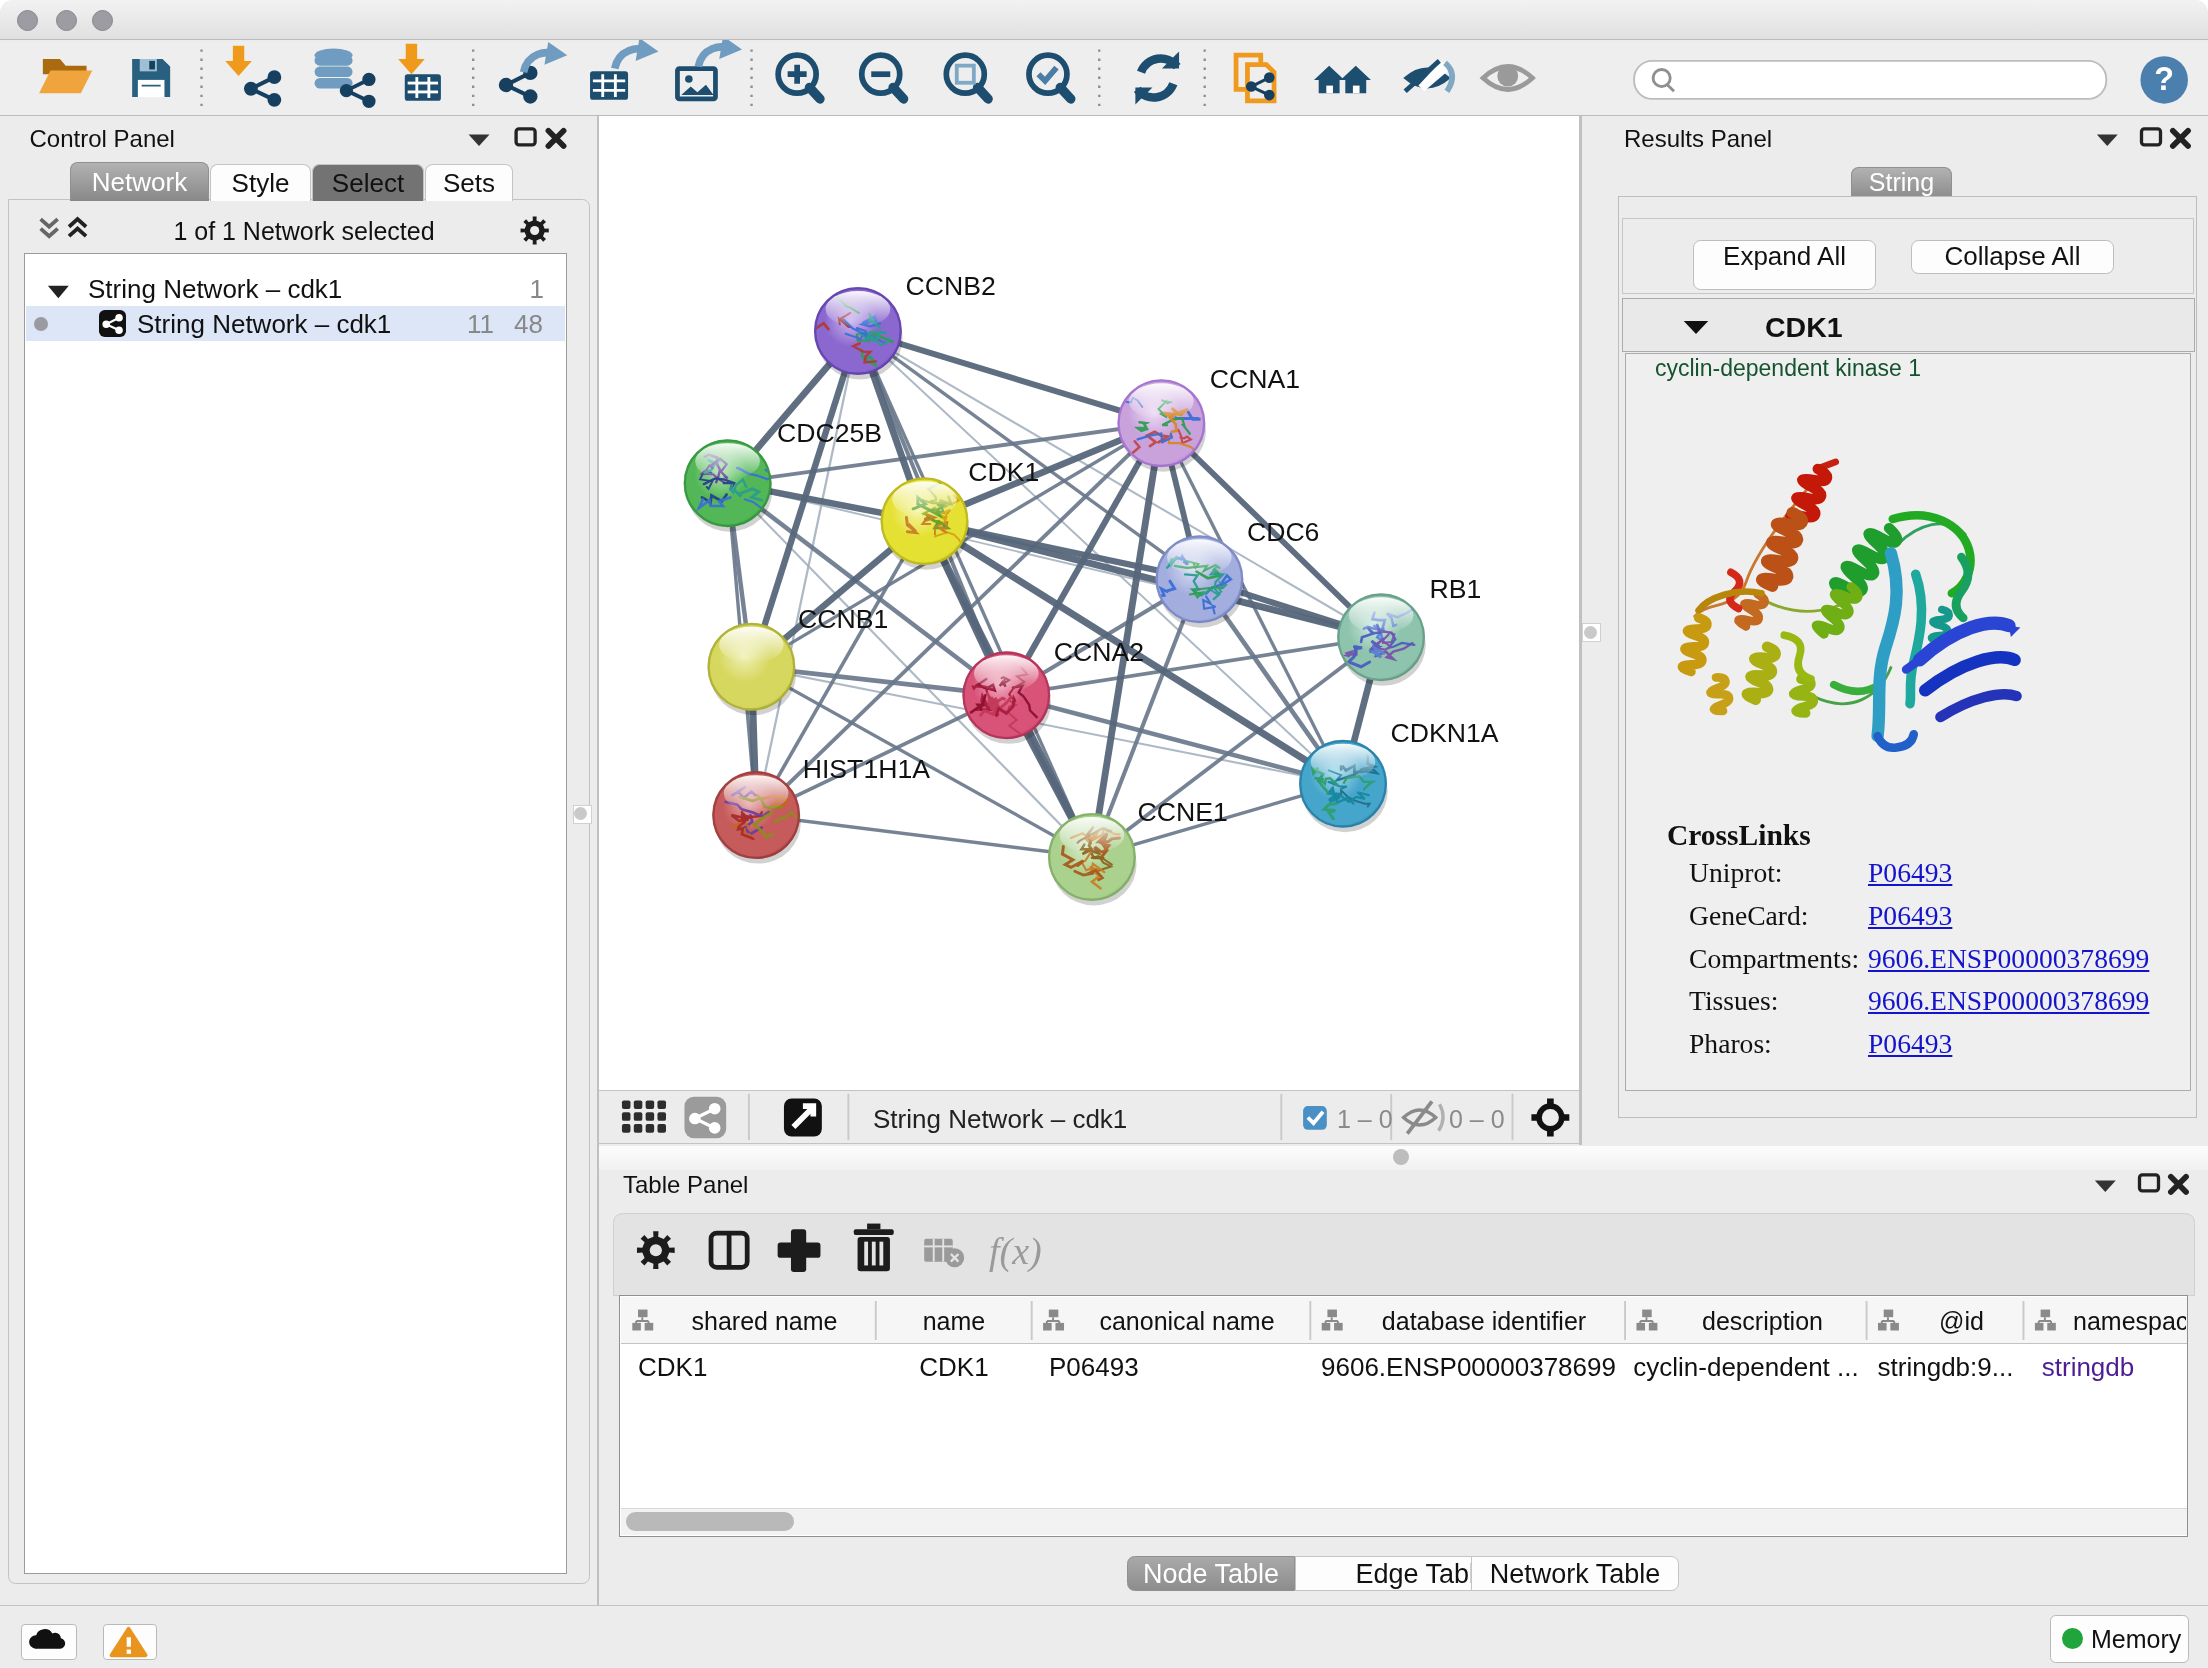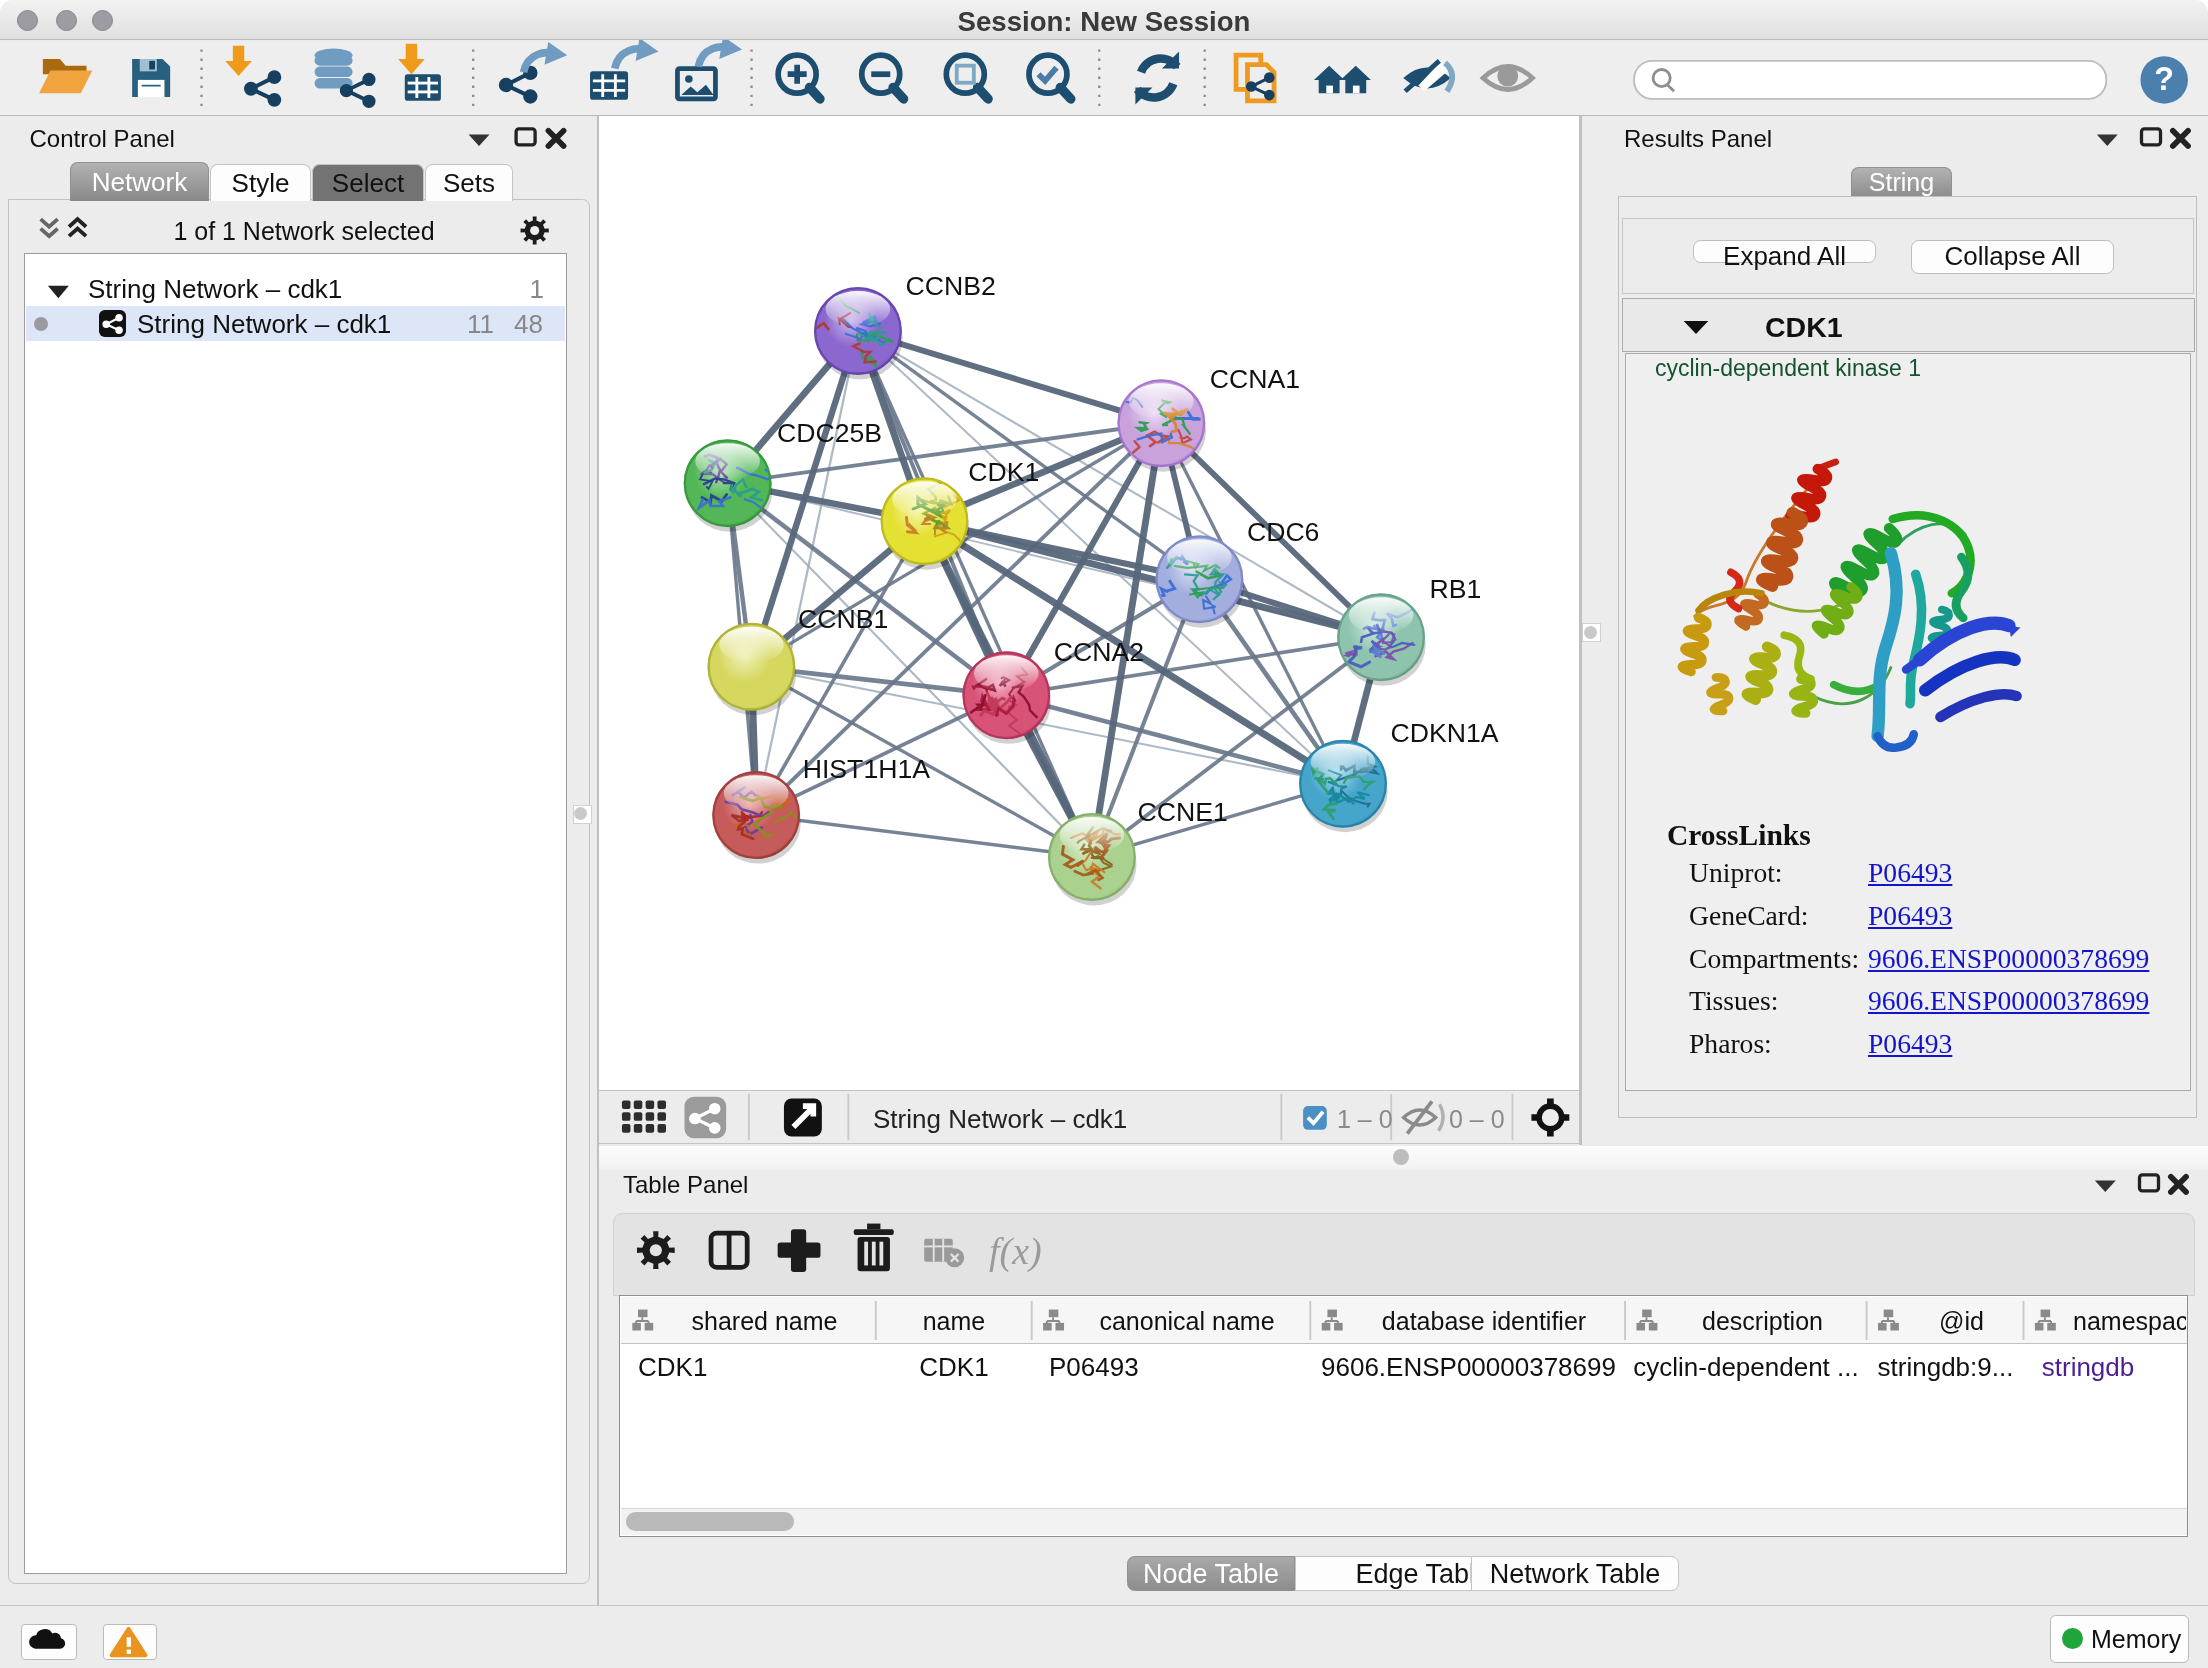--- a/index.html
+++ b/index.html
@@ -1,18 +1,17 @@
 <!DOCTYPE html>
 <html style="font-size:15px"><head><meta charset="utf-8"><style>*{margin:0;padding:0;box-sizing:border-box}body{font-family:"Liberation Sans",sans-serif;width:2208px;height:1668px;overflow:hidden;background:#fff}#win{position:absolute;left:0;top:0;width:2208px;height:1668px;background:#ececec;border-radius:13.3px 13.3px 0 0;overflow:hidden}.abs{position:absolute}</style></head><body>
 <div id="win">
     <div class="abs" style="left:0;top:0;width:2208px;height:40px;background:linear-gradient(#f2f2f2,#e0e0e0);border-bottom:1.9px solid #bcbcbc;border-radius:9.5px 9.5px 0 0"></div>
     <div class="abs" style="left:17px;top:9.5px;width:21px;height:21px;border-radius:50%;background:#9c9ca2;border:1px solid #85858b"></div>
     <div class="abs" style="left:56px;top:9.5px;width:21px;height:21px;border-radius:50%;background:#9c9ca2;border:1px solid #85858b"></div>
     <div class="abs" style="left:92px;top:9.5px;width:21px;height:21px;border-radius:50%;background:#9c9ca2;border:1px solid #85858b"></div>
-    <div class="abs" style="left:0;top:5.7px;width:2208px;text-align:center;font-size:27.6px;font-weight:bold;color:#3a3a3a">Session: New Session</div>
     <div class="abs" style="left:0;top:42px;width:2208px;height:74px;background:#eeeeee;border-bottom:1.9px solid #bababa"></div>
     <svg width="2208" height="76" viewBox="0 42 2322 80" style="position:absolute;left:0;top:40px">
       <line x1="211" y1="52" x2="211" y2="112" stroke="#8f8f8f" stroke-width="2.5" stroke-dasharray="2.5 7"></line>
       <line x1="497" y1="52" x2="497" y2="112" stroke="#8f8f8f" stroke-width="2.5" stroke-dasharray="2.5 7"></line>
       <line x1="790" y1="52" x2="790" y2="112" stroke="#8f8f8f" stroke-width="2.5" stroke-dasharray="2.5 7"></line>
       <line x1="1156" y1="52" x2="1156" y2="112" stroke="#8f8f8f" stroke-width="2.5" stroke-dasharray="2.5 7"></line>
       <line x1="1267" y1="52" x2="1267" y2="112" stroke="#8f8f8f" stroke-width="2.5" stroke-dasharray="2.5 7"></line>
       <g>
         <path d="M 44 62 h 18 l 6 7 h 22 v 9 h -46 z" fill="#a96a10"></path>
         <path d="M 40 98 L 52 74 H 96 L 84 98 z" fill="#f0a43e"></path>
@@ -588,21 +587,21 @@
     <div class="abs" style="left:1393px;top:1149px;width:16px;height:16px;border-radius:50%;background:#bdbdbd"></div>
     <div class="abs" style="left:1624px;top:125px;font-size:24px;color:#111">Results Panel</div>
     <svg class="abs" width="124" height="28.5" style="left:2089px;top:125px" viewBox="0 0 130 30">
       <path d="M 8 10 l 22 0 l -11 12 z" fill="#333"></path>
       <rect x="55" y="4" width="20" height="17" rx="3" fill="none" stroke="#222" stroke-width="3.5"></rect>
       <path d="M 88 6 l 16 16 M 104 6 l -16 16" stroke="#222" stroke-width="6" stroke-linecap="round"></path>
     </svg>
     <div class="abs" style="left:1851px;top:167px;width:101px;height:29.5px;background:linear-gradient(#b2b2b2,#8d8d8d);border:1px solid #909090;border-bottom:none;border-radius:7.6px 7.6px 0 0;color:#fff;text-align:center;font-size:25px;line-height:28.5px">String</div>
     <div class="abs" style="left:1618px;top:196px;width:579px;height:922px;background:#ececec;border:1.9px solid #bdbdbd"></div>
     <div class="abs" style="left:1622px;top:218px;width:572px;height:76px;border:1px solid #c6c6c6"></div>
-    <div class="abs" style="left:1693px;top:240px;width:183px;height:23px;background:#fdfdfd;border:1.9px solid #bdbdbd;border-radius:7.6px;text-align:center;font-size:26px;line-height:31px;color:#111">Expand All</div>
+    <div class="abs" style="left:1693px;top:240px;width:183px;height:50px;background:#fdfdfd;border:1.9px solid #bdbdbd;border-radius:7.6px;text-align:center;font-size:26px;line-height:31px;color:#111">Expand All</div>
     <div class="abs" style="left:1911px;top:240px;width:203px;height:34px;background:#fdfdfd;border:1.9px solid #bdbdbd;border-radius:7.6px;text-align:center;font-size:26px;line-height:31px;color:#111">Collapse All</div>
     <div class="abs" style="left:1622px;top:298px;width:573px;height:54px;background:#e9e9e9;border:1px solid #ababab"></div>
     <svg class="abs" width="32" height="19" style="left:1680px;top:318px" viewBox="0 0 34 20">
       <path d="M 4 3 l 26 0 l -13 14 z" fill="#111"></path>
     </svg>
     <div class="abs" style="left:1765px;top:311px;font-size:28.5px;font-weight:bold;color:#111">CDK1</div>
     <div class="abs" style="left:1625px;top:353px;width:566px;height:738px;background:#efefef;border:1px solid #ababab"></div>
     <div class="abs" style="left:1655px;top:355px;font-size:23px;color:#14532d">cyclin-dependent kinase 1</div>
     <svg width="358" height="301" viewBox="0 0 376 316" style="position:absolute;left:1670px;top:458px">
       <path d="M 160 14 C 120 60 90 100 80 130 C 70 160 40 150 26 166" fill="none" stroke-linecap="round" stroke="#c87830" stroke-width="3"></path>

